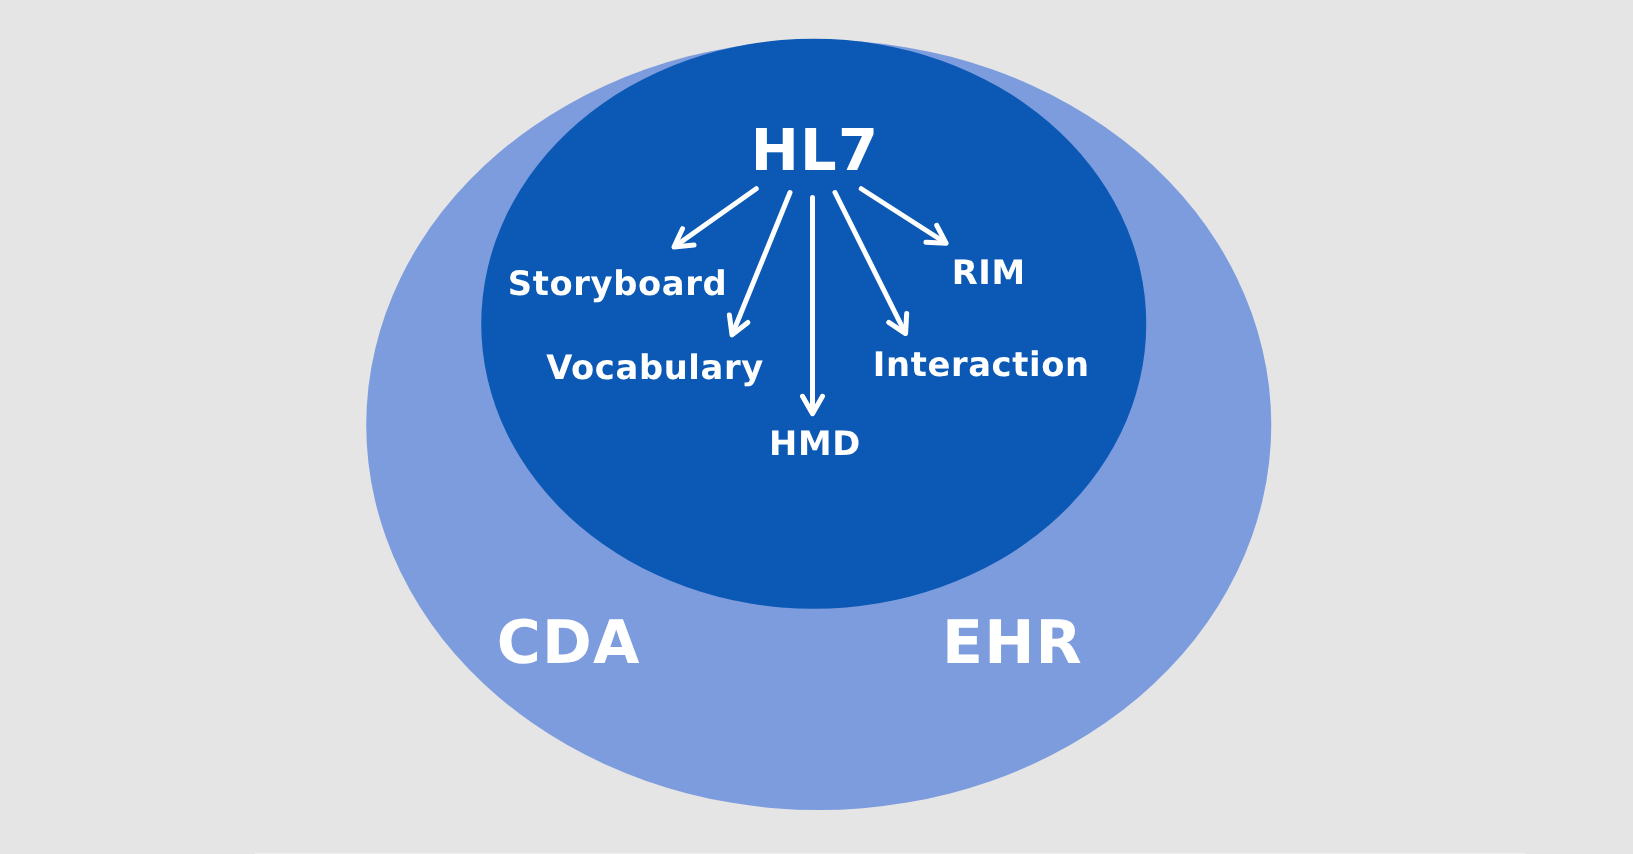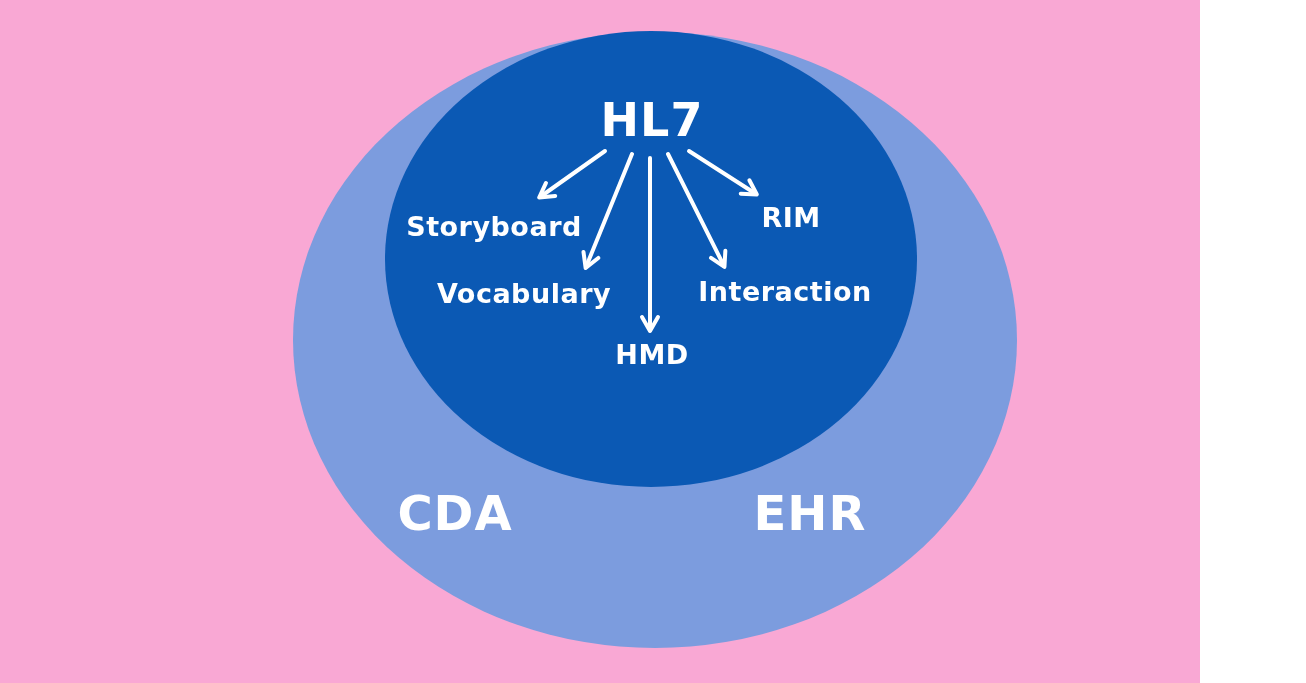--- a/index.html
+++ b/index.html
@@ -3,23 +3,23 @@
 <meta charset="utf-8">
 <style>
   html, body {
     margin: 0;
     padding: 0;
     background: #ffffff;
     font-family: "DejaVu Sans", "Liberation Sans", sans-serif;
   }
   .stage {
     position: relative;
-    width: 1200px;
+    width: 1306px;
     height: 683px;
-    background: #f9a8d4;
+    background: #e5e5e5;
     overflow: hidden;
   }
   svg.diagram {
     position: absolute;
     left: 0;
     top: 0;
     display: block;
   }
   text {
     font-family: "DejaVu Sans", "Liberation Sans", sans-serif;

